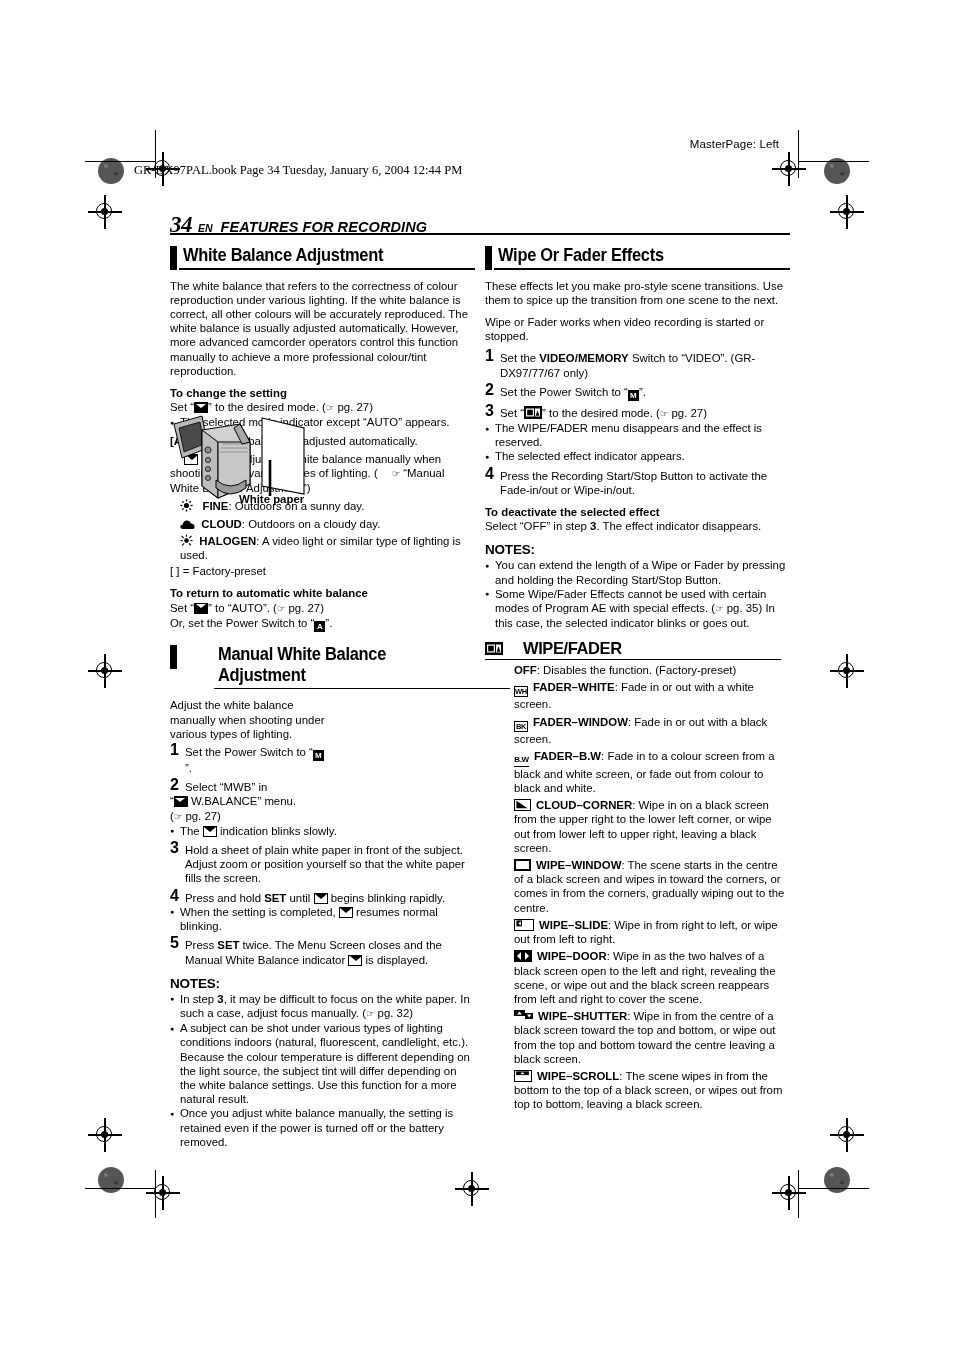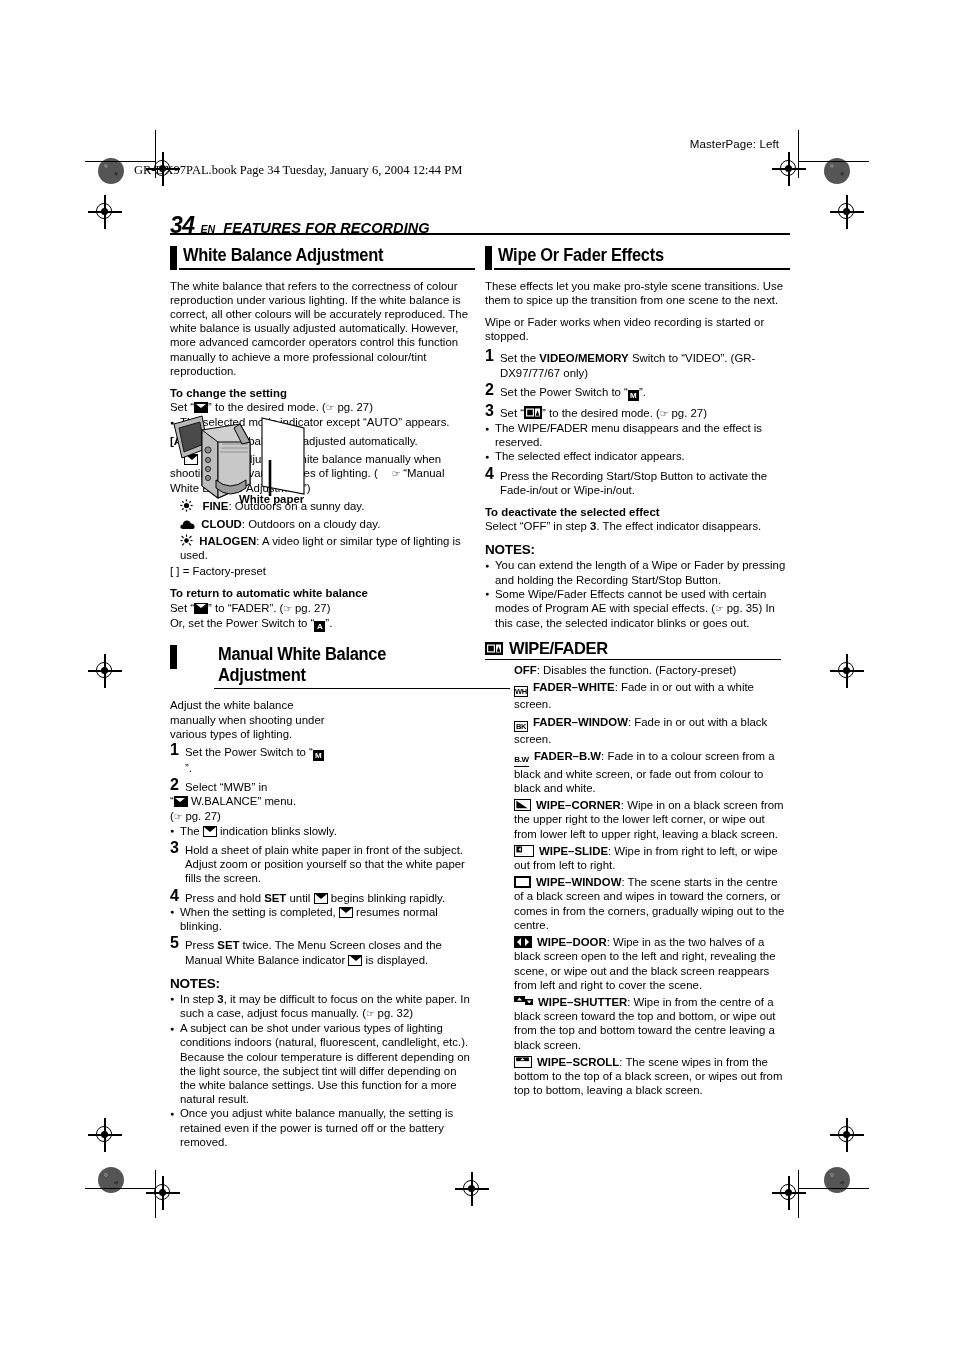--- a/index.html
+++ b/index.html
@@ -102,20 +102,21 @@
     width: 620px;
     display: flex;
     align-items: baseline;
     gap: 4px;
   }
   .pg-num {
     font-size: 23px;
     font-weight: bold;
     font-style: italic;
     letter-spacing: -0.5px;
+    font-family: Liberation Serif, serif;
   }
   .pg-en {
     font-size: 10.5px;
     font-weight: bold;
     font-style: italic;
     padding-left: 2px;
   }
   .pg-section {
     font-size: 14.5px;
     font-weight: bold;
@@ -546,21 +547,21 @@
           <line x1="10.9" y1="11.4" x2="8.9" y2="9.3"></line>
         </g>
       </svg>
     </span>&nbsp;&nbsp;<b>HALOGEN</b><span>: A video light or similar type of lighting is used.</span>
   </p>
 
   <p class="tight" style="margin-top:2px;">[  ] = Factory-preset</p>
 
   <h3 class="sub">To return to automatic white balance</h3>
   <p class="tight">
-    <span>Set “</span><span class="ic ic-wbf"></span><span>” to “FADER”. (</span><span class="hand">☞</span><span class="pgref"> pg. 27)</span>
+    <span>Set “</span><span class="ic ic-wbf"></span><span>” to “AUTO”. (</span><span class="hand">☞</span><span class="pgref"> pg. 27)</span>
   </p>
   <p>
     <span>Or, set the Power Switch to “</span><span class="ic ic-box">A</span><span>”.</span>
   </p>
 
   <div class="sect" style="margin-top:12px;padding-left:48px;">
     <div class="bar"></div>
     <h1>Manual White Balance Adjustment</h1>
     <div class="rule"></div>
   </div>
@@ -693,21 +694,21 @@
     <span>Select “OFF” in step </span><b>3</b><span>. The effect indicator disappears.</span>
   </p>
 
   <h3 class="notes">NOTES:</h3>
   <ul class="b">
     <li>You can extend the length of a Wipe or Fader by pressing and holding the Recording Start/Stop Button.</li>
     <li><span>Some Wipe/Fader Effects cannot be used with certain modes of Program AE with special effects. (</span><span class="hand">☞</span><span> pg. 35)</span><span> In this case, the selected indicator blinks or goes out.</span></li>
   </ul>
 
   <div style="margin-top:11px;position:relative;">
-    <div style="display:flex;align-items:center;gap:6px;">
+    <div style="display:flex;align-items:center;gap:20px;">
       <span class="ic ic-wf" style="vertical-align:middle;">
         <svg viewBox="0 0 18 13" width="18" height="13">
             <rect x="0" y="0" width="18" height="13" fill="#000"></rect>
             <rect x="2" y="2.5" width="8" height="8" fill="#fff"></rect>
             <rect x="3.2" y="3.7" width="5.6" height="5.6" fill="#000"></rect>
             <rect x="11" y="2.5" width="5" height="8" fill="#fff"></rect>
             <path d="M11.6 9.8 L13.5 4.2 L15.4 9.8 Z" fill="#000"></path>
           </svg>
       </span>
       <span style="font-size:16.5px;font-weight:bold;letter-spacing:-0.4px;">WIPE/FADER</span>
@@ -731,34 +732,34 @@
 
     <p class="defrow" style="margin-top:3px;">
       <span class="ic ic-bw"><span style="display:inline-block;">B.W</span></span><b>FADER–B.W</b><span>: Fade in to a colour screen from a black and white screen, or fade out from colour to black and white.</span>
     </p>
 
     <p class="defrow" style="margin-top:3px;">
       <span class="ic ic-corner">
         <svg viewBox="0 0 17 12" width="14" height="9" style="display:block;">
             <polygon points="1,11 16,11 1,1" fill="#000"></polygon>
           </svg>
-      </span><b>WIPE–CORNER</b><span>: Wipe in on a black screen from the upper right to the lower left corner, or wipe out from lower left to upper right, leaving a black screen.</span>
+      </span><b>CLOUD–CORNER</b><span>: Wipe in on a black screen from the upper right to the lower left corner, or wipe out from lower left to upper right, leaving a black screen.</span>
+    </p>
+
+    <p class="defrow" style="margin-top:3px;">
+      <span class="ic ic-window"></span><b>WIPE–WINDOW</b><span>: The scene starts in the centre of a black screen and wipes in toward the corners, or comes in from the corners, gradually wiping out to the centre.</span>
     </p>
 
     <p class="defrow" style="margin-top:3px;">
       <span class="ic ic-slide">
         <svg viewBox="0 0 20 12" width="17" height="9" style="display:block;">
             <rect x="0.5" y="0.5" width="7.5" height="8" fill="#000"></rect>
             <polygon points="6.4,1.7 6.4,7.3 3.2,4.5" fill="#fff"></polygon>
           </svg>
       </span><b>WIPE–SLIDE</b><span>: Wipe in from right to left, or wipe out from left to right.</span>
-    </p>
-
-    <p class="defrow" style="margin-top:3px;">
-      <span class="ic ic-window"></span><b>WIPE–WINDOW</b><span>: The scene starts in the centre of a black screen and wipes in toward the corners, or comes in from the corners, gradually wiping out to the centre.</span>
     </p>
 
     <p class="defrow" style="margin-top:3px;">
       <span class="ic ic-door">
         <svg viewBox="0 0 18 12" width="18" height="12" style="display:block;">
             <rect x="0" y="0" width="18" height="12" fill="#000"></rect>
             <polygon points="7,2 7,10 3,6" fill="#fff"></polygon>
             <polygon points="11,2 11,10 15,6" fill="#fff"></polygon>
           </svg>
       </span><b>WIPE–DOOR</b><span>: Wipe in as the two halves of a black screen open to the left and right, revealing the scene, or wipe out and the black screen reappears from left and right to cover the scene.</span>

